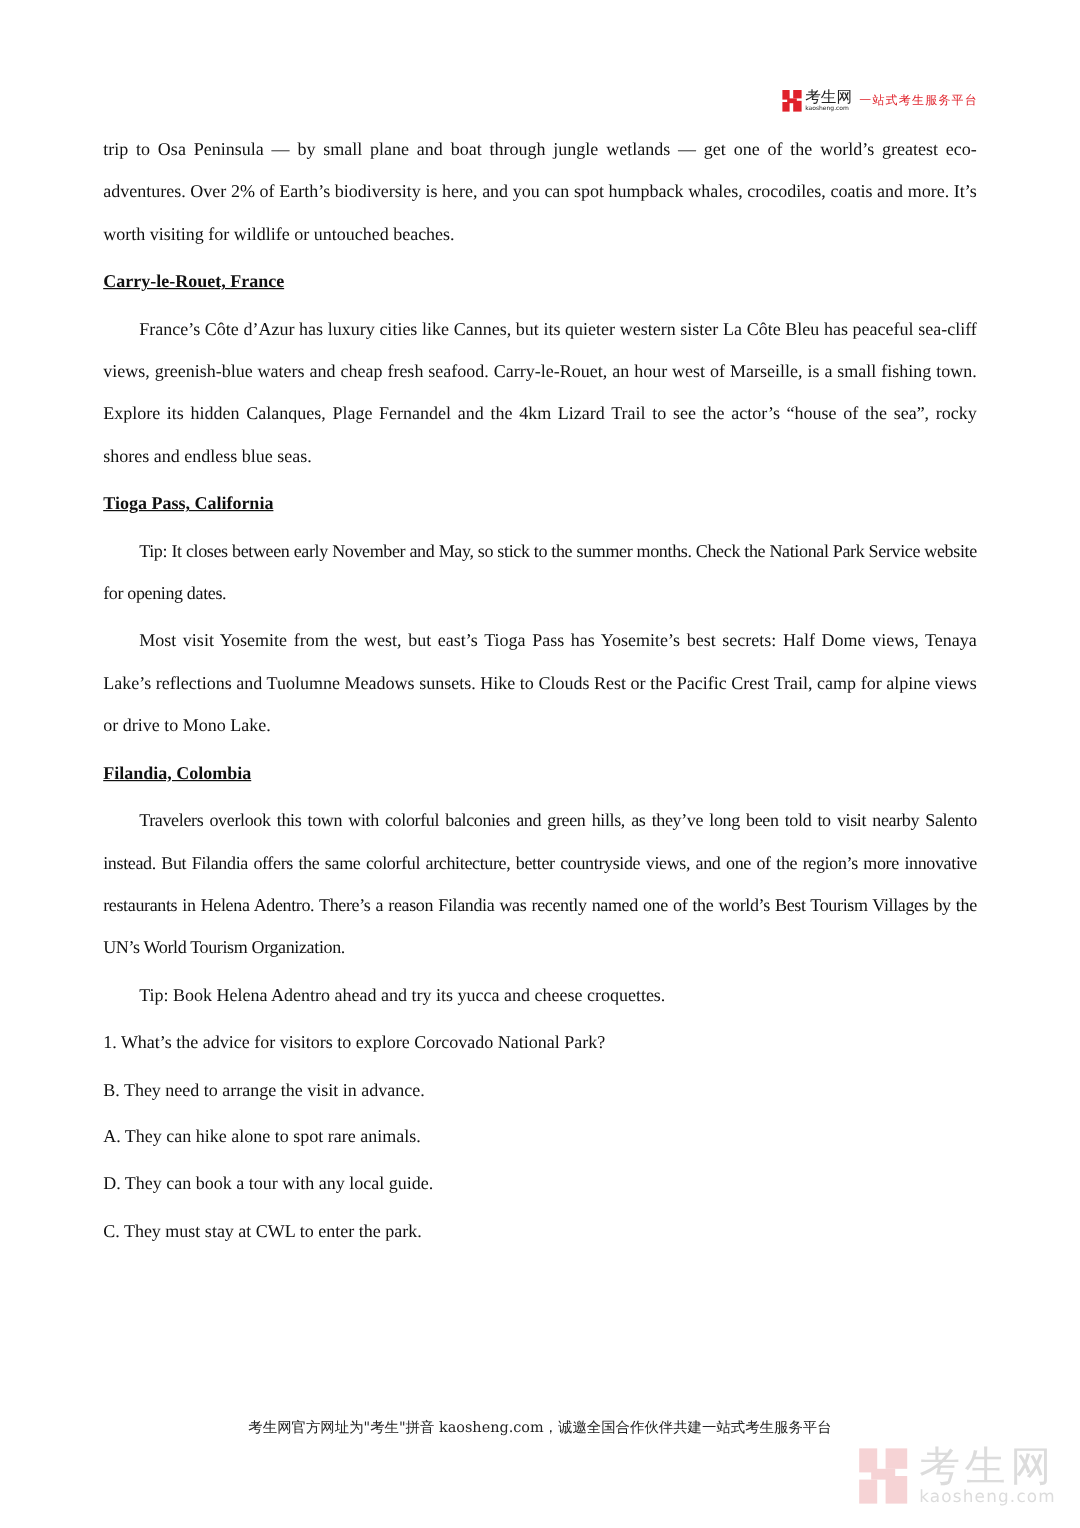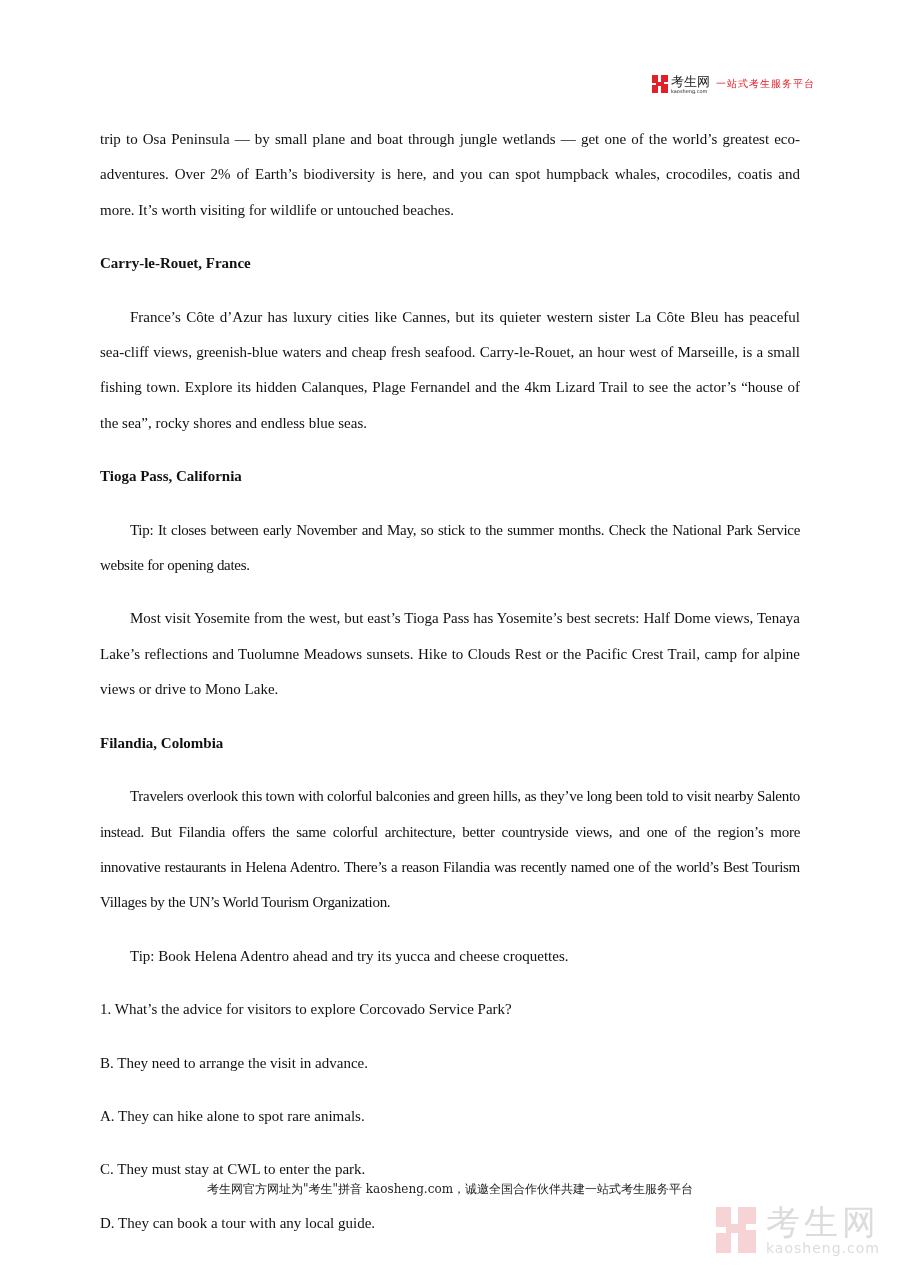--- a/index.html
+++ b/index.html
@@ -60,28 +60,29 @@
 
     .content {
       position: absolute;
       left: 82px;
       top: 104px;
       width: 736px;
       font-size: 15px;
       line-height: 35.4px;
     }
     .content p {
-      margin: 18px;
+      margin: 4px;
       text-align: justify;
     }
     .content p.indent {
       text-indent: 30px;
     }
     .content p.heading {
       font-weight: bold;
+      text-decoration: underline;
     }
     .content p.tight {
       letter-spacing: -0.3px;
     }
 
     .footer-line {
       position: absolute;
       left: 0;
       width: 900px;
       top: 1181px;
@@ -151,25 +152,25 @@
   <p class="heading">Carry-le-Rouet, France</p>
   <p class="indent">France’s Côte d’Azur has luxury cities like Cannes, but its quieter western sister La Côte Bleu has peaceful sea-cliff views, greenish-blue waters and cheap fresh seafood. Carry-le-Rouet, an hour west of Marseille, is a small fishing town. Explore its hidden Calanques, Plage Fernandel and the 4km Lizard Trail to see the actor’s “house of the sea”, rocky shores and endless blue seas.</p>
   <p class="heading">Tioga Pass, California</p>
   <p class="indent tight">Tip: It closes between early November and May, so stick to the summer months. Check the National Park Service website for opening dates.</p>
   <p class="indent">Most visit Yosemite from the west, but east’s Tioga Pass has Yosemite’s best secrets: Half Dome views, Tenaya Lake’s reflections and Tuolumne Meadows sunsets. Hike to Clouds Rest or the Pacific Crest Trail, camp for alpine views or drive to Mono Lake.</p>
   <p class="heading">Filandia, Colombia</p>
   <p class="indent tight">Travelers overlook this town with colorful balconies and green hills, as they’ve long been told to visit nearby Salento instead. But Filandia offers the same colorful architecture, better countryside views, and one of the region’s more innovative restaurants in Helena Adentro. There’s a reason Filandia was recently named one of the world’s Best Tourism Villages by the UN’s World Tourism Organization.</p>
   <p class="indent">Tip: Book Helena Adentro ahead and try its yucca and cheese croquettes.</p>
 
   <div>
-    <p><span>1.</span> <span>What’s the advice for visitors to explore Corcovado Service Park?</span></p>
+    <p><span>1.</span> <span>What’s the advice for visitors to explore Corcovado National Park?</span></p>
     <p>B. They need to arrange the visit in advance.</p>
     <p>A. They can hike alone to spot rare animals.</p>
+    <p>D. They can book a tour with any local guide.</p>
     <p>C. They must stay at CWL to enter the park.</p>
-    <p>D. They can book a tour with any local guide.</p>
   </div>
 </div>
 
 <div class="footer-line">考生网官方网址为"考生"拼音 kaosheng.com，诚邀全国合作伙伴共建一站式考生服务平台</div>
 
 <div class="watermark">
   <div class="wm-mark">
     <div class="bar" style="left:0;top:0;width:15px;height:20px;"></div>
     <div class="bar" style="left:0;top:26px;width:15px;height:20px;"></div>
     <div class="bar" style="left:22px;top:0;width:18px;height:17px;"></div>

